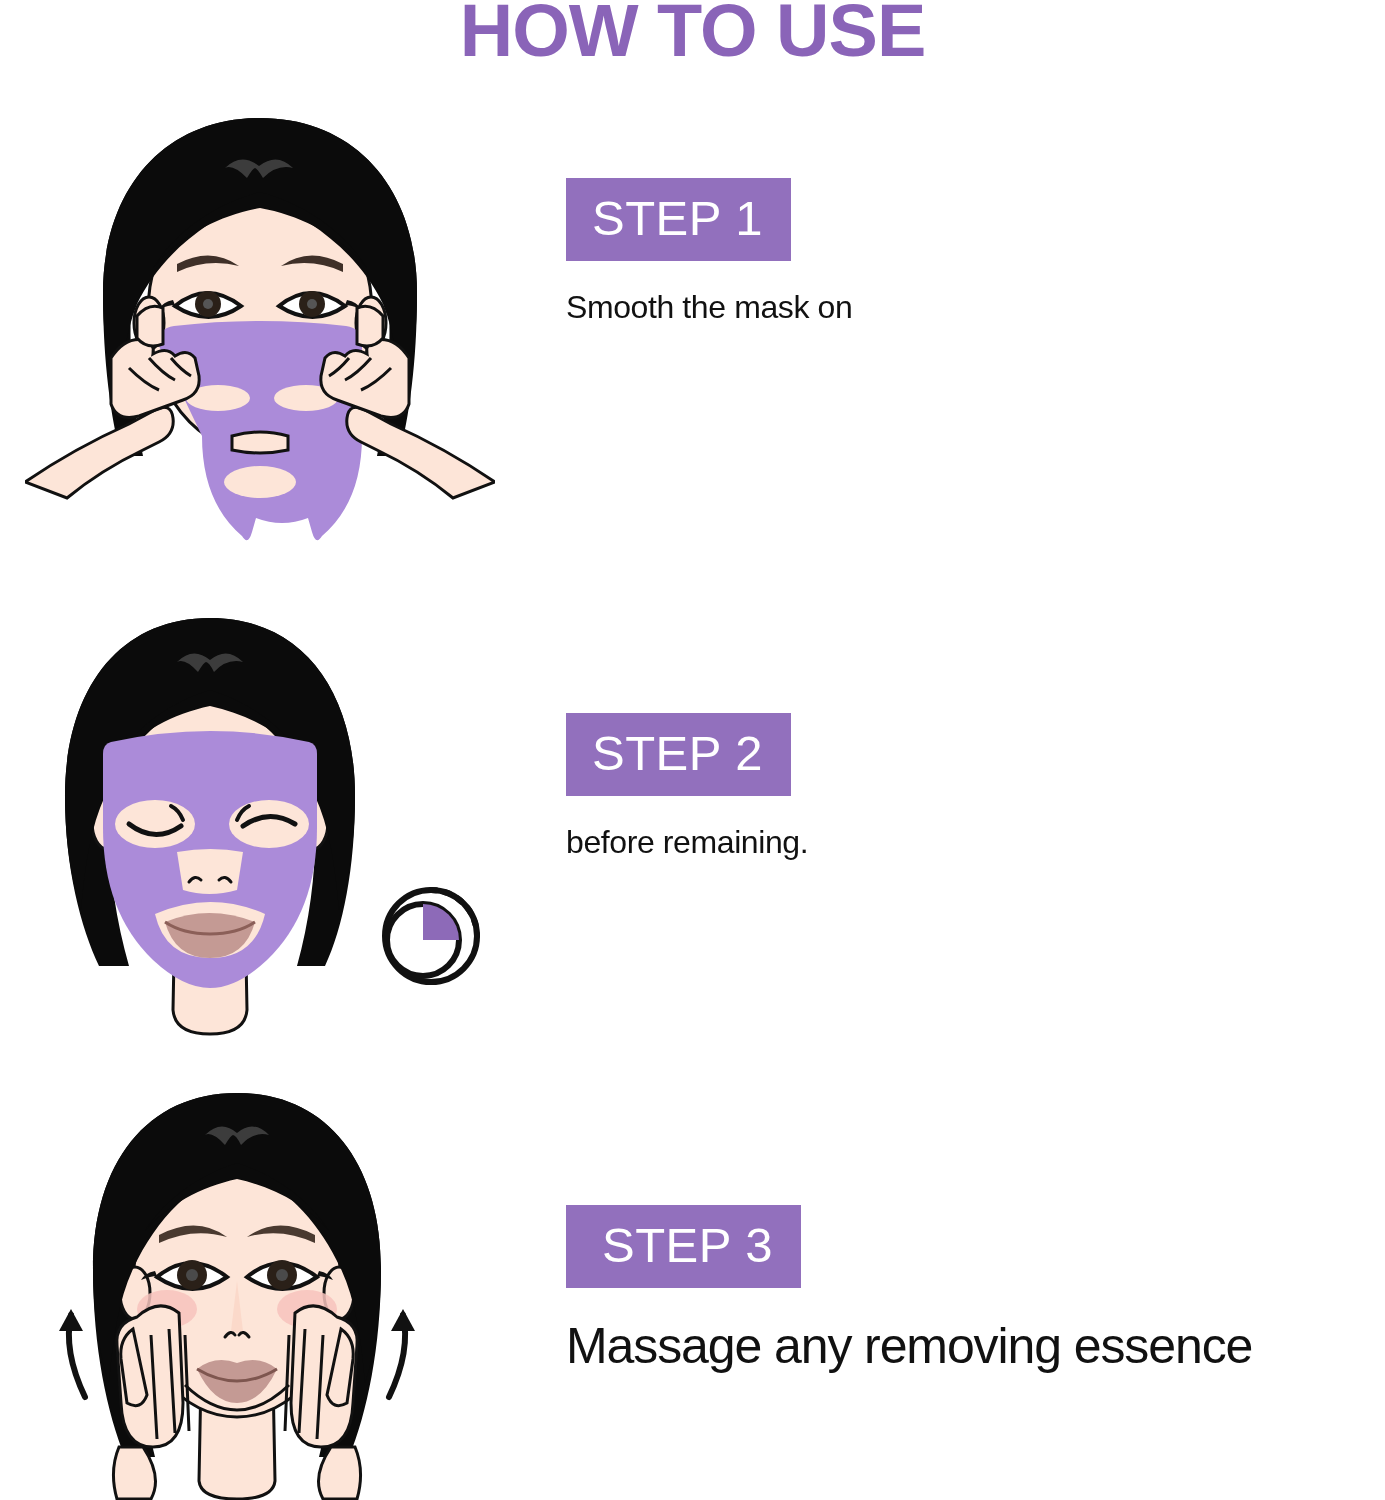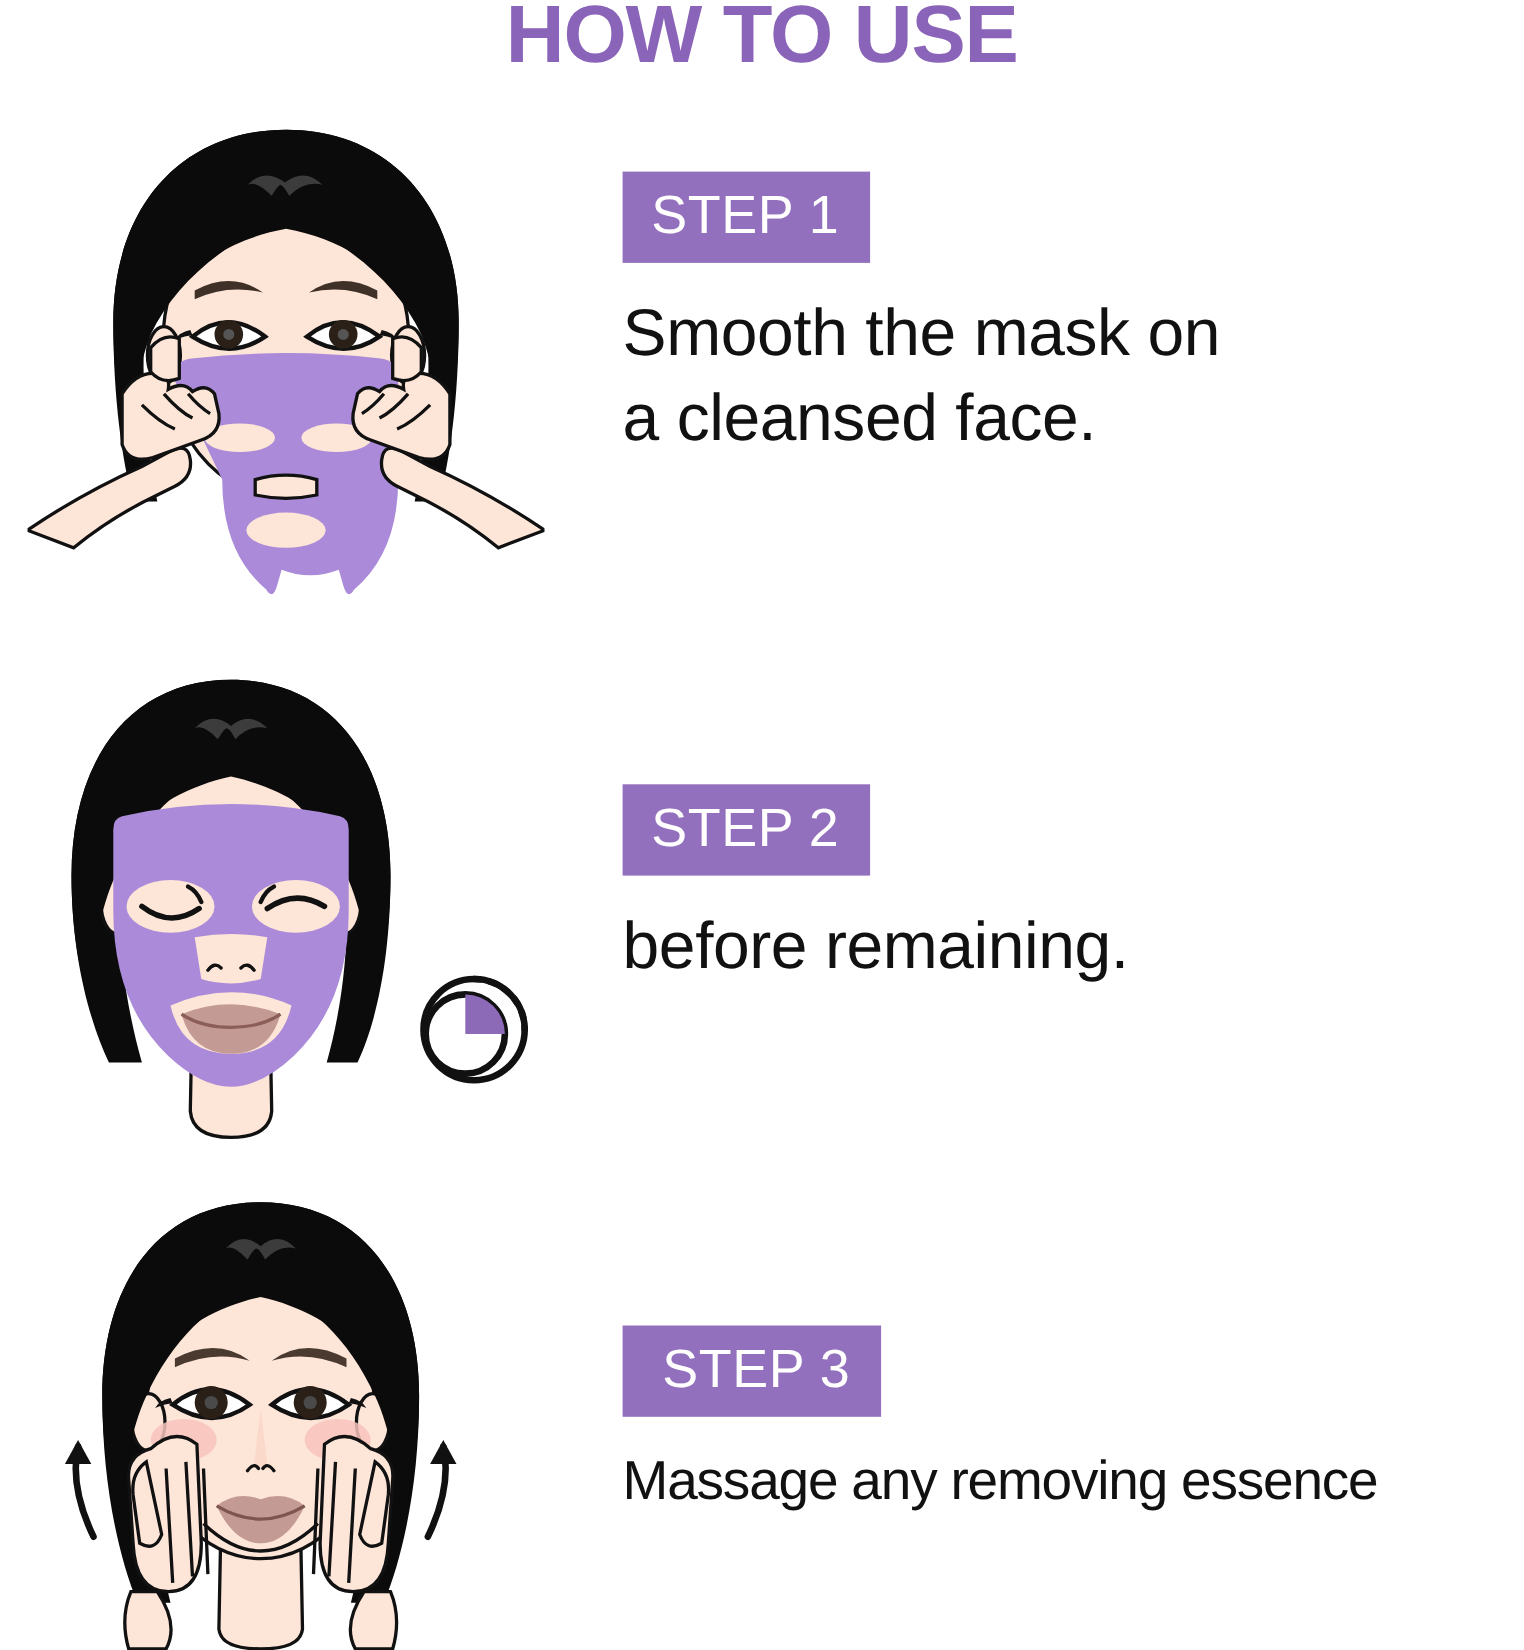--- a/index.html
+++ b/index.html
@@ -62,28 +62,28 @@
     display: inline-block;
     background: #9270bd;
     color: #ffffff;
     font-size: 49px;
     font-weight: normal;
     letter-spacing: 0.5px;
     padding: 16px 28px 18px 26px;
     line-height: 1.0;
     white-space: nowrap;
   }
-  #step-row-1 .step-badge { margin-top: 48px; }
+  #step-row-1 .step-badge { margin-top: 70px; }
   #step-row-2 .step-badge { margin-top: 103px; }
   #step-row-3 .step-badge { margin-top: 120px; padding-left: 36px; }
 
   .step-text {
     margin-top: 26px;
     color: #111111;
-    font-size: 60px;
+    font-size: 32px;
     line-height: 1.28;
     letter-spacing: -0.4px;
     white-space: nowrap;
   }
   .step-text .line { display: block; }
 
   #step-row-3 .step-text { font-size: 50px; letter-spacing: -1.1px; }
 
   svg { display: block; }
 </style>
@@ -139,21 +139,20 @@
       <path d="M384 250 q-14 -22 -34 -18 q-10 2 -8 14 q-14 -8 -22 2 q-12 -8 -20 2 l-4 18 q-2 18 16 24 l44 16 q22 6 28 -12 Z" fill="#fde5d8" stroke="#111" stroke-width="3"></path>
       <path d="M366 260 q-16 16 -30 22 M346 250 q-14 16 -26 22 M324 250 q-10 12 -20 18" fill="none" stroke="#111" stroke-width="3"></path>
       <path d="M358 208 q-12 -14 -26 -8 l0 36 q16 6 26 -6 Z" fill="#fde5d8" stroke="#111" stroke-width="3"></path>
     </svg>
   </div>
 
   <div class="text-cell">
     <div class="step-badge">STEP 1</div>
     <div class="step-text">
       <span class="line">Smooth the mask on</span>
-      <span class="line">a cleansed face.</span>
     </div>
   </div>
 </div>
 
 <div class="step-row" id="step-row-2">
 
   <div class="illustration-cell">
     <svg width="470" height="430" viewBox="0 0 470 430">
 
       <path d="M185 8 C92 8 40 82 40 186 C40 258 56 318 74 356 L104 356 C90 306 82 252 84 202 C90 128 126 84 185 84 C246 84 284 128 290 202 C292 252 286 306 272 356 L300 356 C318 318 330 258 330 186 C330 82 278 8 185 8 Z" fill="#0b0b0b"></path>

